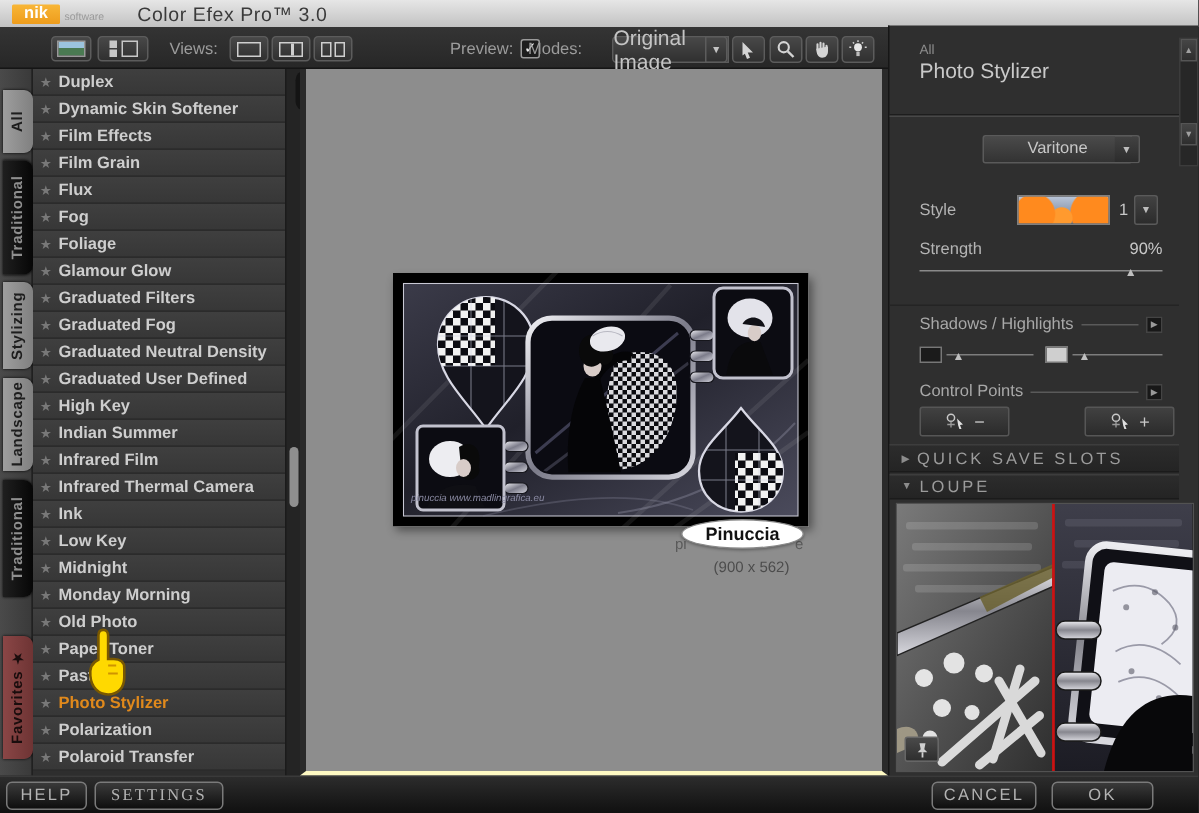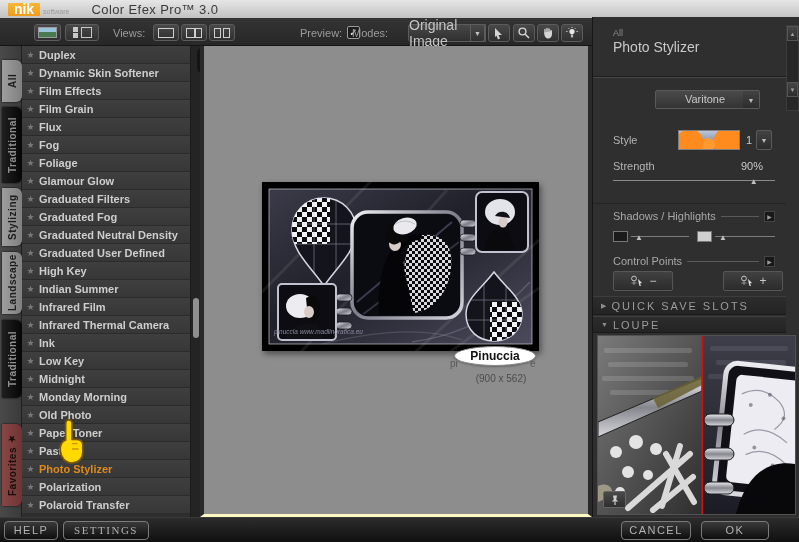--- a/index.html
+++ b/index.html
@@ -7,21 +7,21 @@
   body {
     position:relative; overflow:hidden;
     background:#262626;
     font-family:"Liberation Sans", sans-serif;
     -webkit-font-smoothing:antialiased;
   }
   
   #titlebar{position:absolute;left:0;top:0;width:799px;height:18px;
     background:linear-gradient(#e6e6e6,#c2c2c2);display:flex;align-items:center;padding-left:8px;}
   .nik-logo{width:32px;height:13px;background:linear-gradient(#f8b637,#ee9c1c);
-    color:#fff;font-size:14px;font-weight:bold;text-align:center;line-height:13px;border-radius:1px;}
+    color:#fff;font-size:11px;font-weight:bold;text-align:center;line-height:13px;border-radius:1px;}
   .nik-sub{font-size:7px;color:#9a9a9a;margin-left:3px;margin-top:4px;}
   .app-title{margin-left:22px;color:#3a3a3a;font-size:13px;letter-spacing:.4px;}
   
   #toolbar{position:absolute;left:0;top:18px;width:799px;height:28px;
     background:linear-gradient(#343434,#272727);border-bottom:1px solid #151515;}
   .tb-label{position:absolute;top:9px;font-size:11px;color:#9c9c9c;}
   .tb-btn{position:absolute;background:linear-gradient(#484848,#303030);
     border:1px solid #5c5c5c;border-radius:3px;display:flex;align-items:center;justify-content:center;}
   #thumb-btn{left:34px;top:6px;width:27px;height:17px;}
   #thumb-btn .pic{width:19px;height:11px;border:1px solid #999;
@@ -101,21 +101,21 @@
     background:
       radial-gradient(circle at 18% 65%, #ff8a1e 0 26%, rgba(0,0,0,0) 28%),
       radial-gradient(circle at 48% 80%, #ff9a2e 0 20%, rgba(0,0,0,0) 22%),
       radial-gradient(circle at 82% 60%, #ff8a1e 0 28%, rgba(0,0,0,0) 30%),
       linear-gradient(#b9c5d8,#69788f);}
   #style-value{position:absolute;left:153px;top:117px;font-size:11px;color:#c8c8c8;}
   #style-arrow{position:absolute;left:163px;top:113px;width:16px;height:20px;
     background:linear-gradient(#424242,#2c2c2c);border:1px solid #5a5a5a;border-radius:2px;
     color:#bdbdbd;font-size:7px;text-align:center;line-height:20px;}
   #strength-label{top:143px;}
-  #strength-value{position:absolute;left:148px;top:143px;width:34px;text-align:left;font-size:11px;color:#c8c8c8;}
+  #strength-value{position:absolute;left:148px;top:143px;width:34px;text-align:right;font-size:11px;color:#c8c8c8;}
   #strength-slider{position:absolute;left:20px;top:161px;width:162px;height:10px;}
   #strength-slider .track{position:absolute;left:0;top:2px;width:100%;height:1px;background:#8a8a8a;}
   .tri{position:absolute;top:-1px;font-size:8px;color:#c0c0c0;line-height:10px;}
   #sh-divider{position:absolute;left:0;top:186px;width:193px;height:1px;background:#242424;}
   .sect-head{position:absolute;left:20px;width:162px;display:flex;align-items:center;}
   .sect-head .txt{font-size:11px;color:#a8a8a8;white-space:nowrap;}
   .sect-head .line{flex:1;height:1px;background:#5a5a5a;margin:0 5px;}
   .exp-btn{width:11px;height:11px;background:#181818;border:1px solid #444;color:#9a9a9a;
     font-size:6px;text-align:center;line-height:10px;}
   #sh-head{top:193px;}

